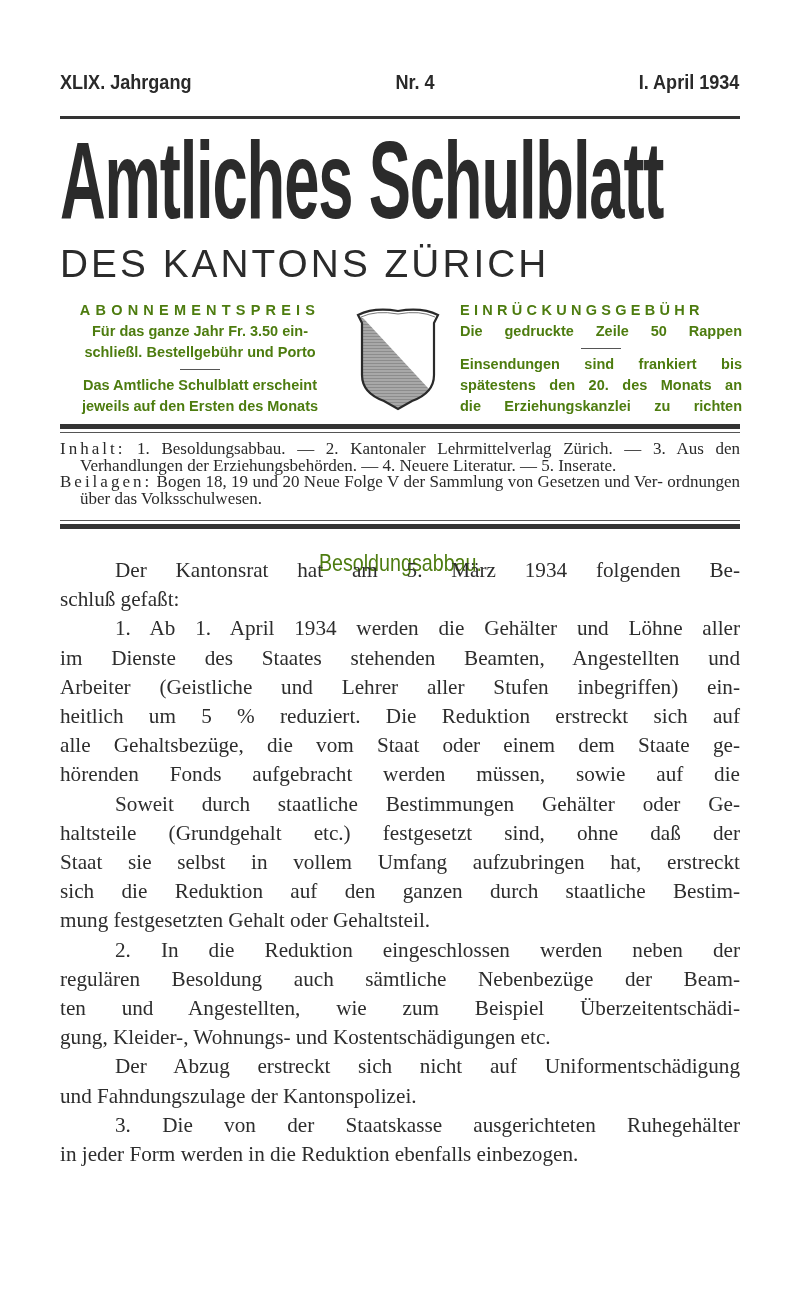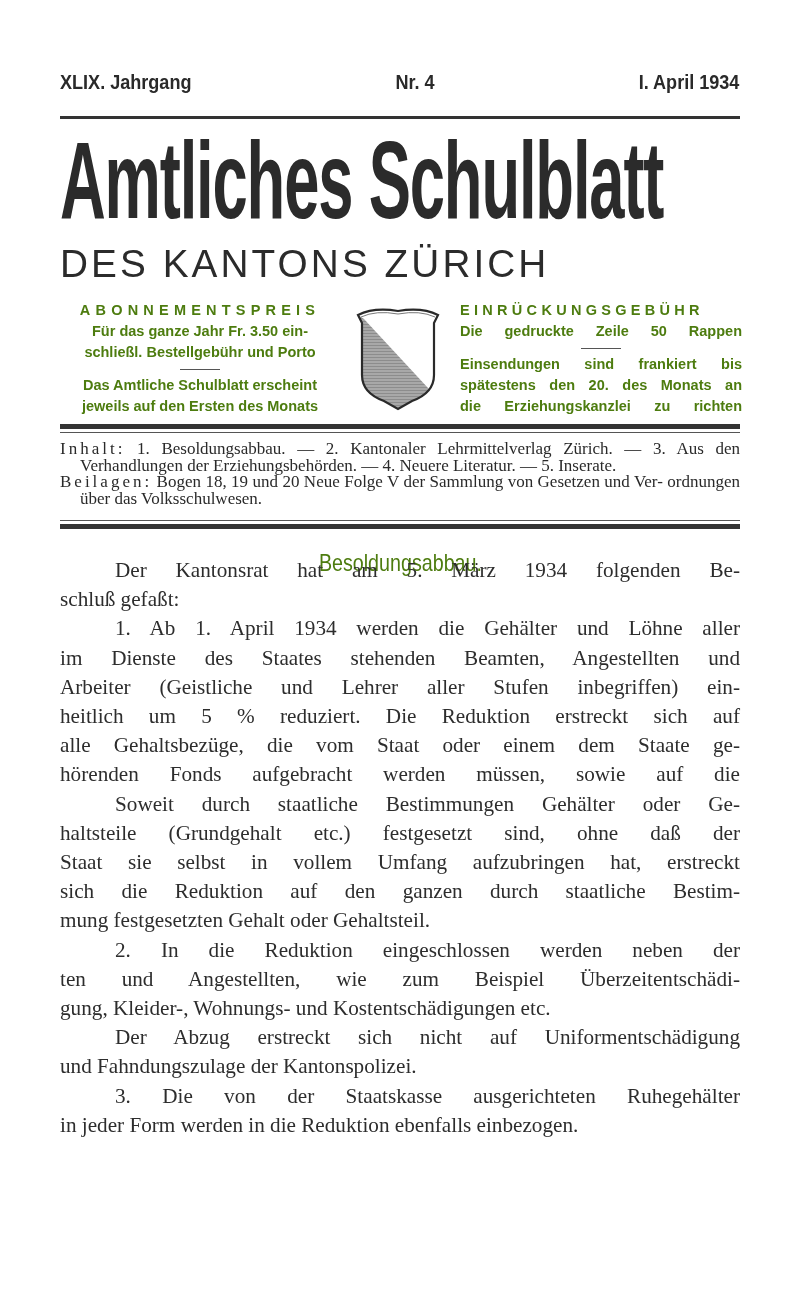--- a/index.html
+++ b/index.html
@@ -146,20 +146,21 @@
     <span class="l">Arbeiter (Geistliche und Lehrer aller Stufen inbegriffen) ein-</span>
     <span class="l">heitlich um 5 % reduziert. Die Reduktion erstreckt sich auf</span>
     <span class="l">alle Gehaltsbezüge, die vom Staat oder einem dem Staate ge-</span>
     <span class="l">hörenden Fonds aufgebracht werden müssen, sowie auf die</span>
     <span class="l ind">Soweit durch staatliche Bestimmungen Gehälter oder Ge-</span>
     <span class="l">haltsteile (Grundgehalt etc.) festgesetzt sind, ohne daß der</span>
     <span class="l">Staat sie selbst in vollem Umfang aufzubringen hat, erstreckt</span>
     <span class="l">sich die Reduktion auf den ganzen durch staatliche Bestim-</span>
     <span class="l last">mung festgesetzten Gehalt oder Gehaltsteil.</span>
     <span class="l ind">2. In die Reduktion eingeschlossen werden neben der</span>
+    <span class="l">regulären Besoldung auch sämtliche Nebenbezüge der Beam-</span>
     <span class="l">ten und Angestellten, wie zum Beispiel Überzeitentschädi-</span>
     <span class="l last">gung, Kleider-, Wohnungs- und Kostentschädigungen etc.</span>
     <span class="l ind">Der Abzug erstreckt sich nicht auf Uniformentschädigung</span>
     <span class="l last">und Fahndungszulage der Kantonspolizei.</span>
     <span class="l ind">3. Die von der Staatskasse ausgerichteten Ruhegehälter</span>
     <span class="l last">in jeder Form werden in die Reduktion ebenfalls einbezogen.</span>
   </div>
 
 </div>
 

